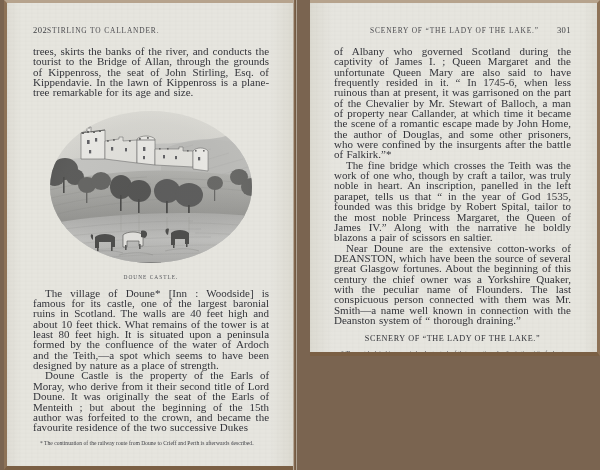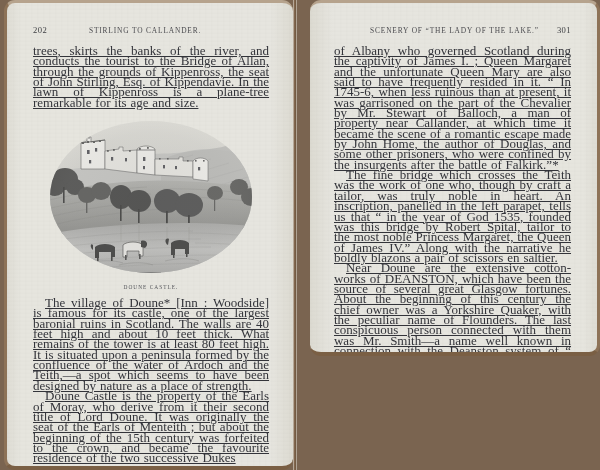--- a/index.html
+++ b/index.html
@@ -21,21 +21,20 @@
     background: #7a6450;
     display: flex;
   }
 
   
   .page {
     position: relative;
     background: #e4e3dc;
     box-sizing: border-box;
     overflow: hidden;
-    border-radius: 11px;
   }
   .page-left {
     width: 294px;
     height: 470px;
     margin-left: 4px;
     border-left: 3px solid #8d7257;
     border-top: 3px solid #b6a38d;
     border-bottom: 4px solid #7a5f44;
     background:
       linear-gradient(90deg, #dedcd4 0px, #e6e5de 14px, #e6e5df 92%, #dcdad1 100%);
@@ -85,33 +84,32 @@
     margin: 0 0 11px 0;
     height: 10px;
   }
   .runhead .folio {
     font-size: 8.6px;
     letter-spacing: 0.4px;
     font-variant: normal;
     color: #3f4044;
   }
   .runhead-left .folio { margin-right: 0; }
-  .runhead-left .title { flex: 1; text-align: center; padding-right: 26px; }
+  .runhead-left .title { flex: 1; text-align: left; padding-right: 26px; }
   .runhead-right .title { flex: 1; text-align: center; padding-left: 18px; }
 
   
   p.body {
     margin: 0;
-    font-size: 13px;
+    font-size: 11px;
     line-height: 10.35px;
     text-align: justify;
     color: #33343a;
     text-indent: 0;
     word-spacing: 0.6px;
-    text-decoration: underline;
     -webkit-font-smoothing: none;
   }
   p.body.indent { text-indent: 12px; }
   p.body + p.body { margin-top: 0; }
 
   
   figure.plate {
     margin: 9px 0 8px 0;
     text-align: center;
   }
@@ -350,21 +348,21 @@
               <rect x="92" y="158" width="18" height="1.2"></rect>
             </g>
 
             <rect x="0" y="0" width="216" height="165" fill="url(#vig)" opacity="0.18"></rect>
           </g>
         </svg>
         <figcaption class="plate-caption">DOUNE CASTLE.</figcaption>
       </figure>
 
       <p class="body indent">The village of Doune* [Inn : Woodside] is famous for its castle, one of the largest baronial ruins in Scotland.  The walls are 40 feet high and about 10 feet thick.  What remains of the tower is at least 80 feet high.   It is situated upon a peninsula formed by the confluence of the water of Ardoch and the Teith,—a spot which seems to have been designed by nature as a place of strength.</p>
-      <p class="body indent">Doune Castle is the property of the Earls of Moray, who derive from it their second title of Lord Doune.  It was originally the seat of the Earls of Menteith ; but about the beginning of the 15th century was forfeited to the crown, and became the favourite residence of the two successive Dukes</p>
+      <p class="body indent">Doune Castle is the property of the Earls of Moray, who derive from it their second title of Lord Doune.  It was originally the seat of the Earls of Menteith ; but about the beginning of the 15th author was forfeited to the crown, and became the favourite residence of the two successive Dukes</p>
 
       <p class="footnote">* The continuation of the railway route from Doune to Crieff and Perth is afterwards described.</p>
 
     </div>
   </div>
 
   <div class="gutter"></div>
 
   <div class="page page-right">
     <div class="page-inner">

